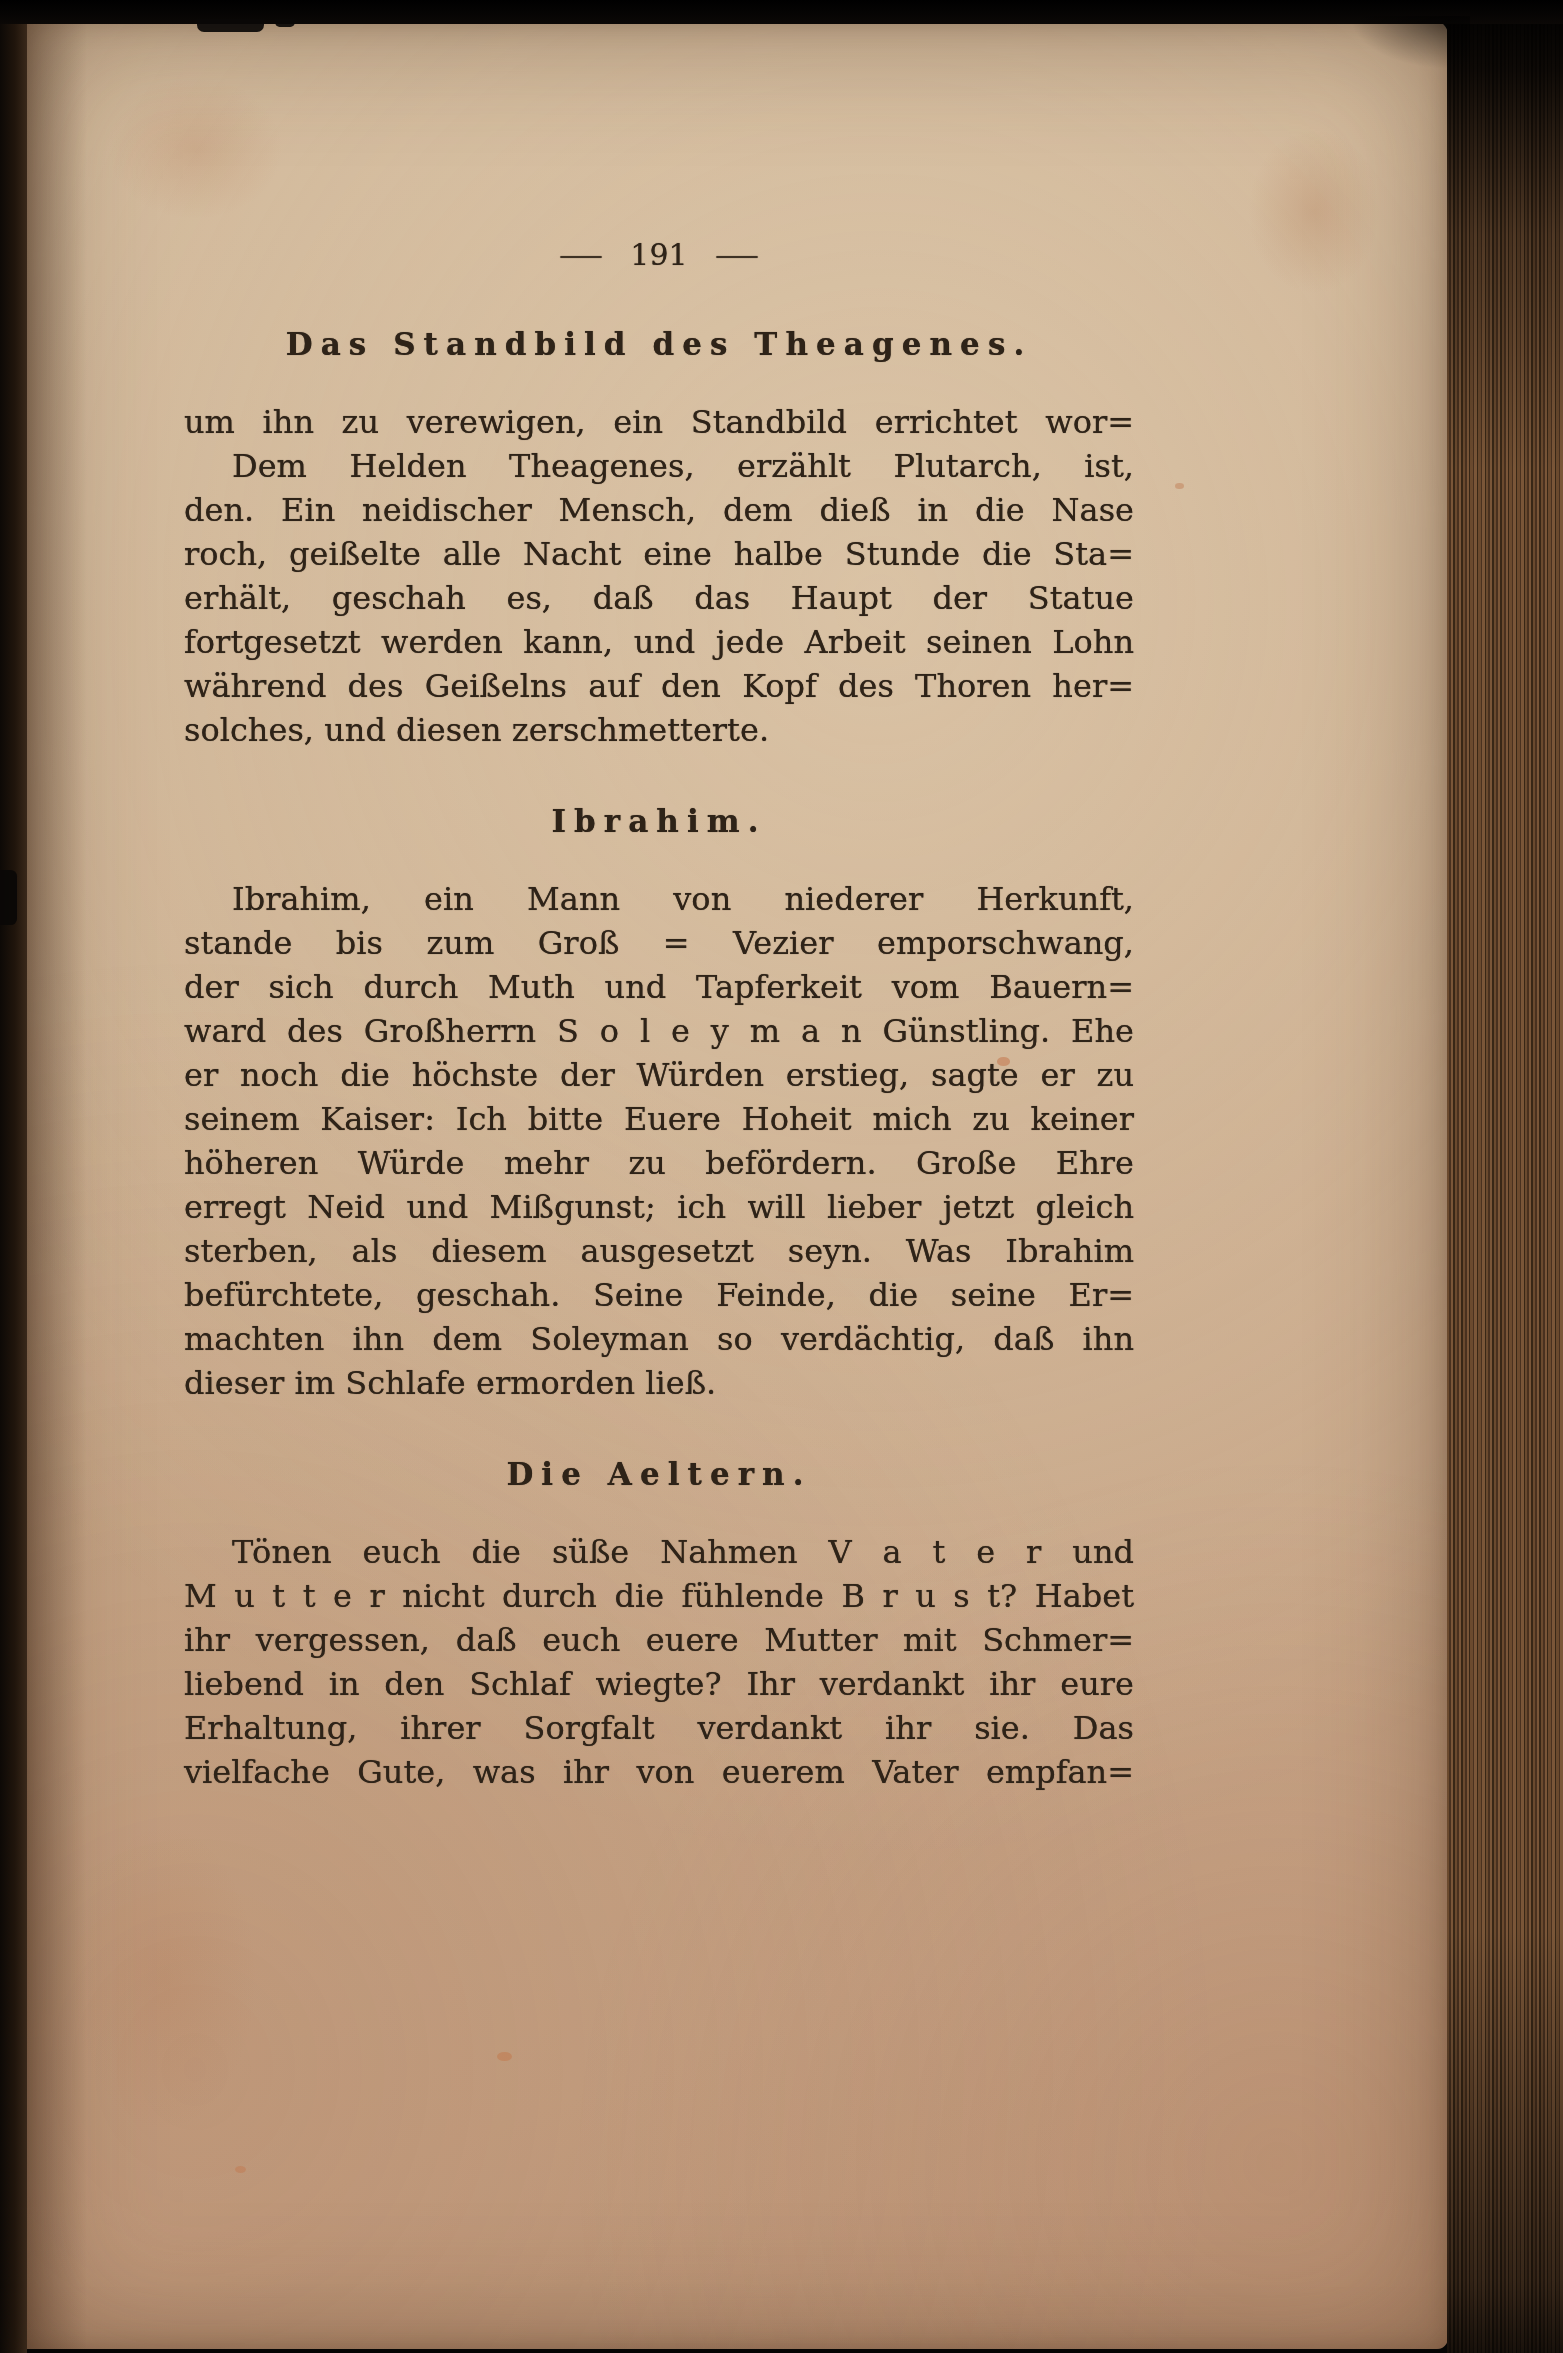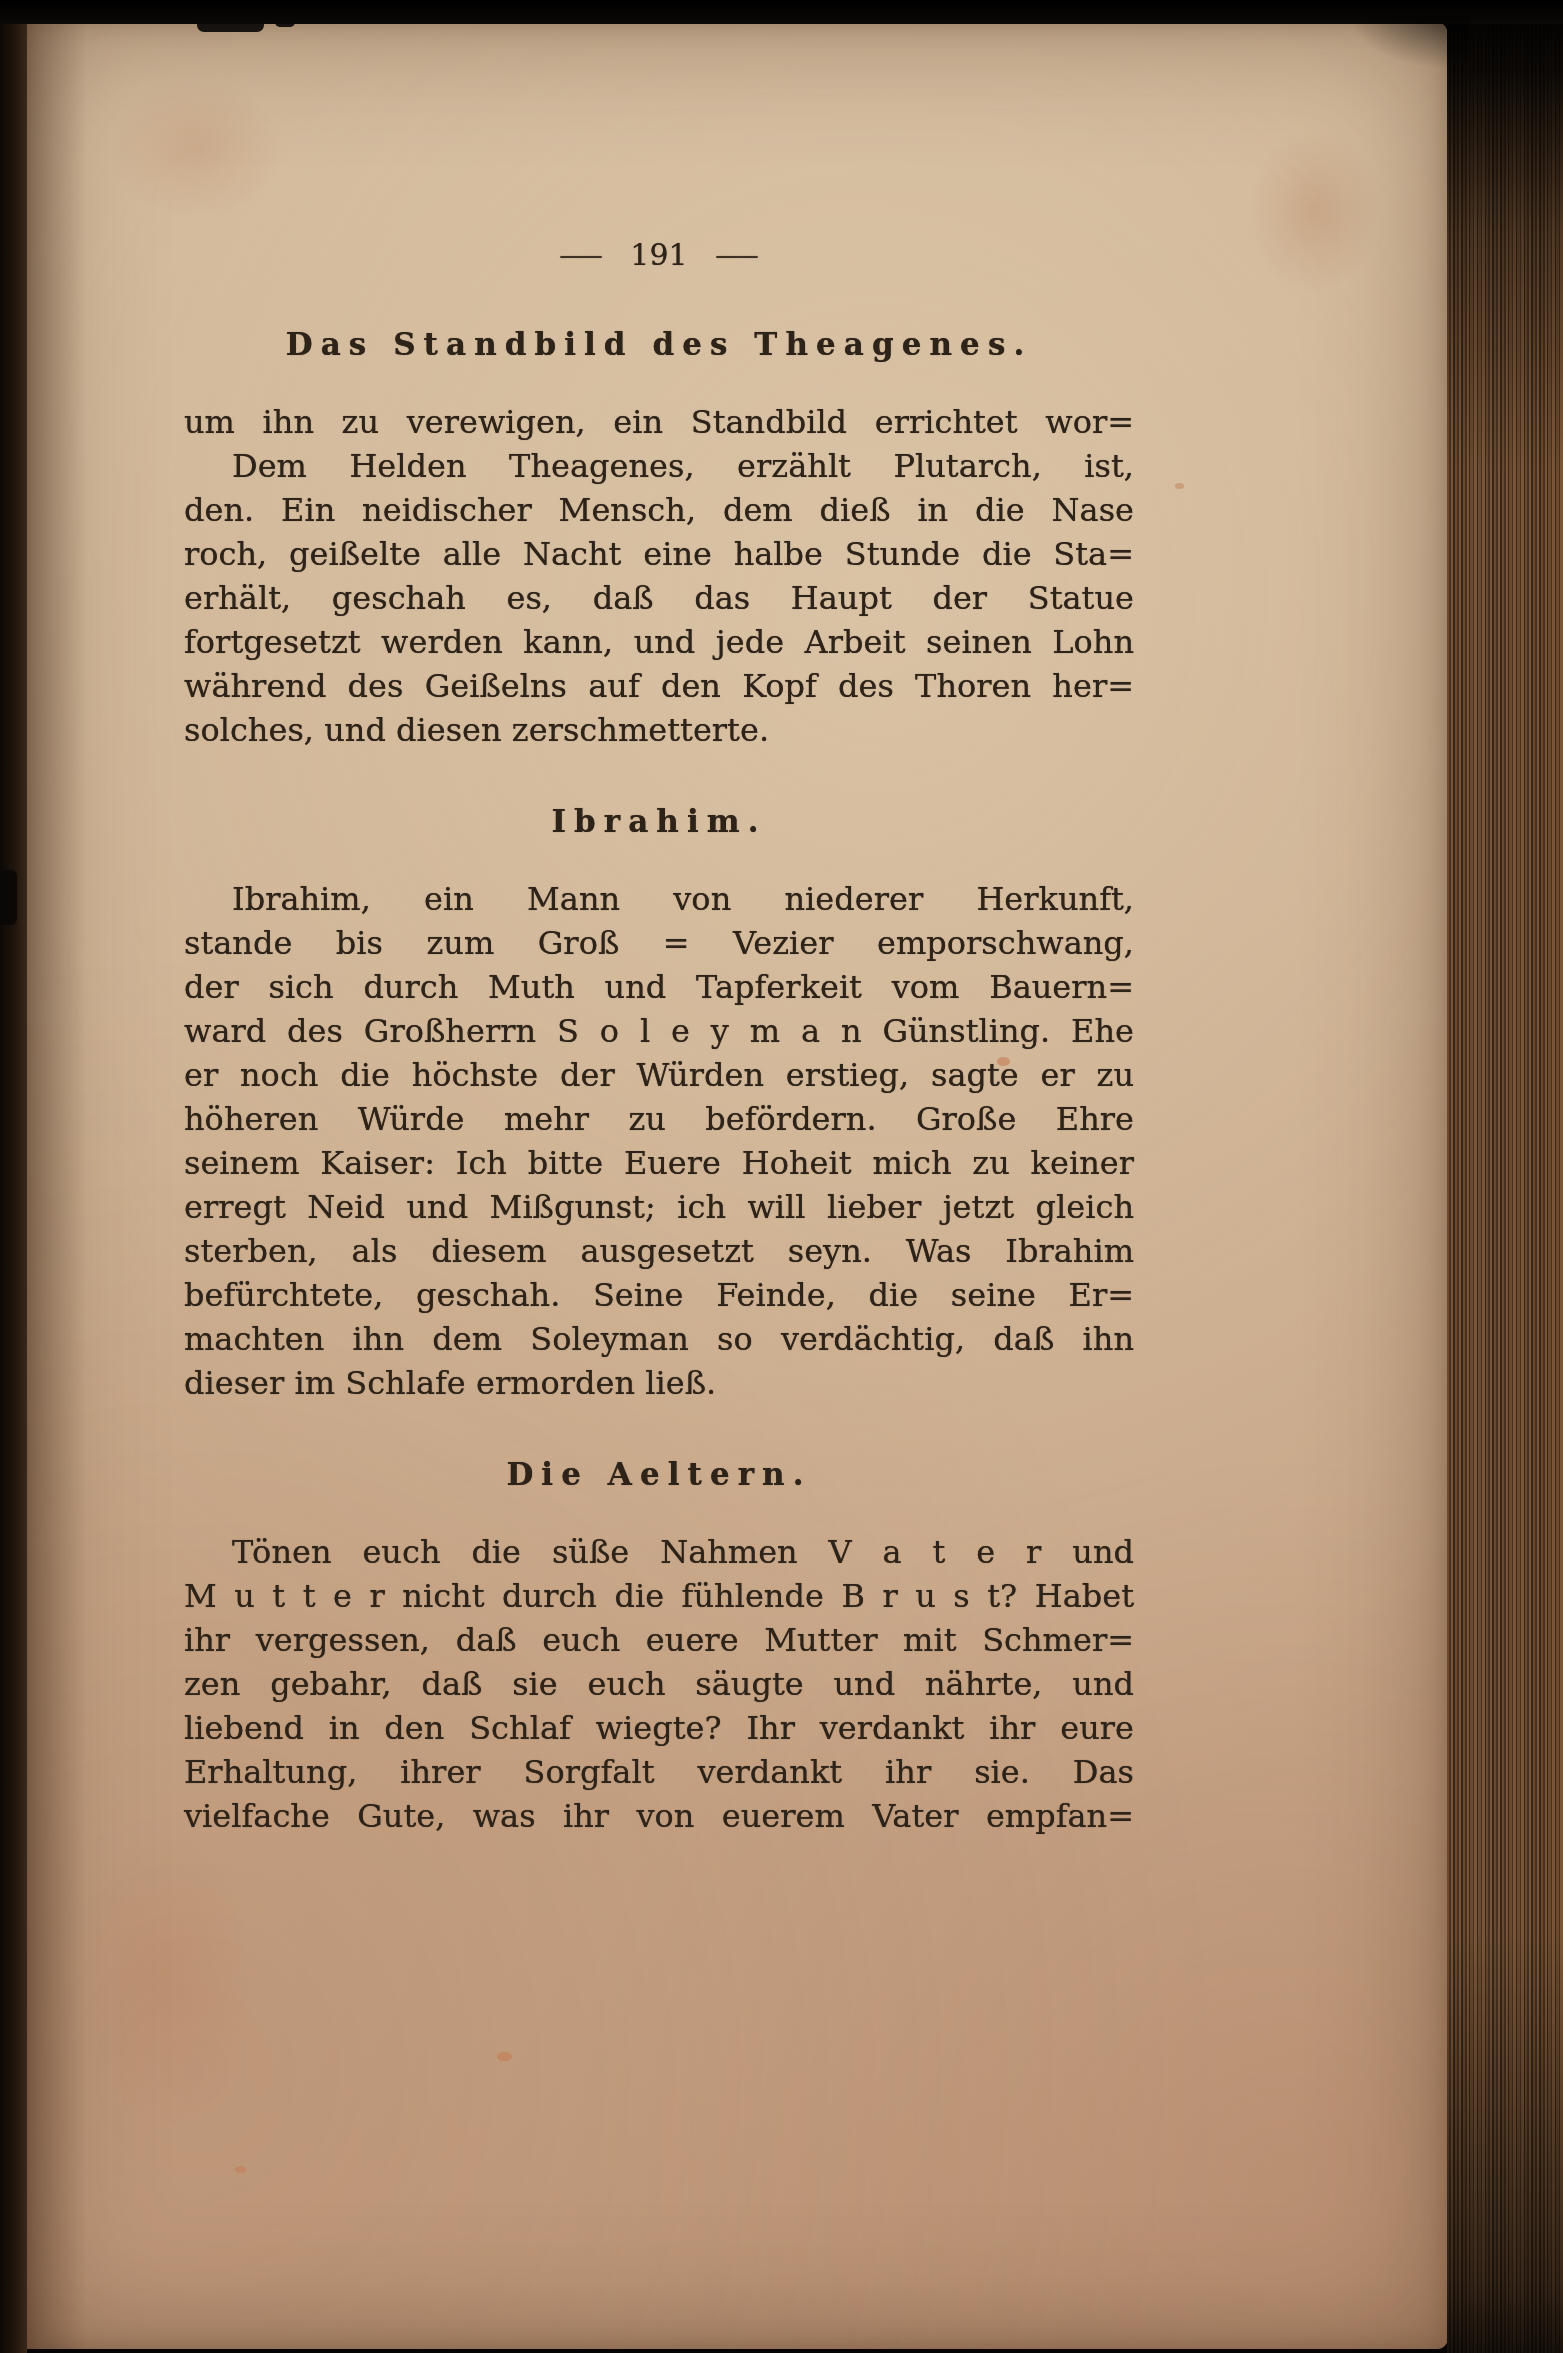--- a/index.html
+++ b/index.html
@@ -136,35 +136,34 @@
       <div class="line last">solches, und diesen zerschmetterte.</div>
     </div>
 
     <h2 class="heading">Ibrahim.</h2>
     <div class="para">
       <div class="line indent">Ibrahim, ein Mann von niederer Herkunft,</div>
       <div class="line">stande bis zum Groß = Vezier emporschwang,</div>
       <div class="line">der sich durch Muth und Tapferkeit vom Bauern=</div>
       <div class="line">ward des Großherrn S o l e y m a n Günstling.  Ehe</div>
       <div class="line">er noch die höchste der Würden erstieg, sagte er zu</div>
+      <div class="line">seinem Kaiser: Ich bitte Euere Hoheit mich zu keiner</div>
       <div class="line">höheren Würde mehr zu befördern.  Große Ehre</div>
-      <div class="line">seinem Kaiser: Ich bitte Euere Hoheit mich zu keiner</div>
       <div class="line">erregt Neid und Mißgunst; ich will lieber jetzt gleich</div>
       <div class="line">sterben, als diesem ausgesetzt seyn.  Was Ibrahim</div>
       <div class="line">befürchtete, geschah.  Seine Feinde, die seine Er=</div>
       <div class="line">machten ihn dem Soleyman so verdächtig, daß ihn</div>
       <div class="line last">dieser im Schlafe ermorden ließ.</div>
     </div>
 
     <h2 class="heading">Die Aeltern.</h2>
     <div class="para">
       <div class="line indent">Tönen euch die süße Nahmen V a t e r und</div>
       <div class="line">M u t t e r nicht durch die fühlende B r u s t? Habet</div>
       <div class="line">ihr vergessen, daß euch euere Mutter mit Schmer=</div>
-      <div class="line">zen gebahr, daß sie euch säugte und nährte, und</div>
       <div class="line">liebend in den Schlaf wiegte? Ihr verdankt ihr eure</div>
       <div class="line">Erhaltung, ihrer Sorgfalt verdankt ihr sie.  Das</div>
       <div class="line">vielfache Gute, was ihr von euerem Vater empfan=</div>
     </div>
 
   </div>
 </div>
 
 
 </body></html>

